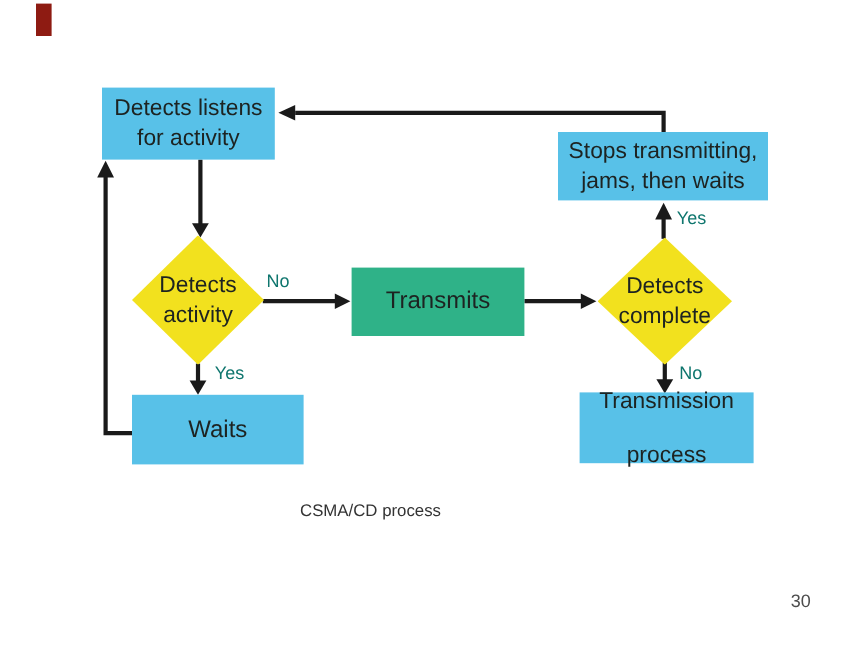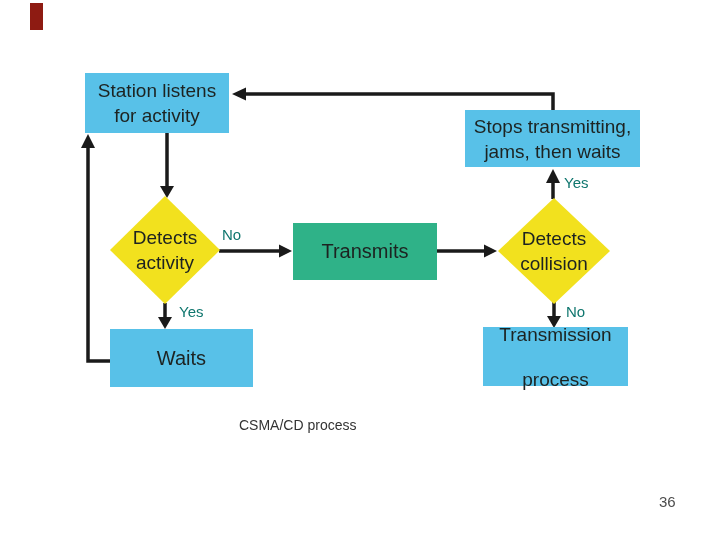--- a/index.html
+++ b/index.html
@@ -31,21 +31,21 @@
   .n-detcol{left:498px;top:198px;width:112px;height:106px;}
   .n-waits{left:110px;top:329px;width:143px;height:58px;font-size:20px;text-align:right;}
   .n-complete{left:483px;top:327px;width:145px;height:59px;gap:20px;}
   .edge-label{
     position:absolute;color:#0f766e;font-size:15px;line-height:22px;
   }
   .l-no-left{left:222px;top:224px;}
   .l-yes-left{left:179px;top:301px;}
   .l-yes-right{left:564px;top:172px;}
   .l-no-right{left:566px;top:301px;}
-  .caption{position:absolute;left:239px;top:417px;font-size:14px;color:#333333;}
+  .caption{position:absolute;left:250px;top:417px;font-size:14px;color:#333333;}
   .page-number{position:absolute;left:659px;top:493px;font-size:15px;color:#4d4d4d;}
 </style>
 </head>
 <body>
 
 <div class="slide">
 
   <div class="accent-bar"></div>
 
   <svg class="connectors" viewBox="0 0 720 540">
@@ -69,53 +69,53 @@
     <polygon class="head" points="546,183 560,183 553,169"></polygon>
 
     <polyline class="conn" points="554,302 554,318"></polyline>
     <polygon class="head" points="547,316 561,316 554,328"></polygon>
 
     <polyline class="conn" points="110,361 88,361 88,147"></polyline>
     <polygon class="head" points="81,148 95,148 88,134"></polygon>
   </svg>
 
   <div class="node rect-blue n-station">
-    <span>Station listens</span>
+    <span>Detects listens</span>
     <span>for activity</span>
   </div>
 
   <div class="node rect-blue n-stops">
     <span>Stops transmitting,</span>
     <span>jams, then waits</span>
   </div>
 
   <div class="node diamond n-detact">
     <span>Detects</span>
     <span>activity</span>
   </div>
 
   <div class="node rect-green n-transmits">
     <span>Transmits</span>
   </div>
 
   <div class="node diamond n-detcol">
     <span>Detects</span>
-    <span>collision</span>
+    <span>complete</span>
   </div>
 
   <div class="node rect-blue n-waits">
     <span>Waits</span>
   </div>
 
   <div class="node rect-blue n-complete">
     <span>Transmission</span>
     <span>process</span>
   </div>
 
   <span class="edge-label l-no-left">No</span>
   <span class="edge-label l-yes-left">Yes</span>
   <span class="edge-label l-yes-right">Yes</span>
   <span class="edge-label l-no-right">No</span>
 
   <div class="caption">CSMA/CD process</div>
-  <div class="page-number">36</div>
+  <div class="page-number">30</div>
 
 </div>
 
 </body></html>

